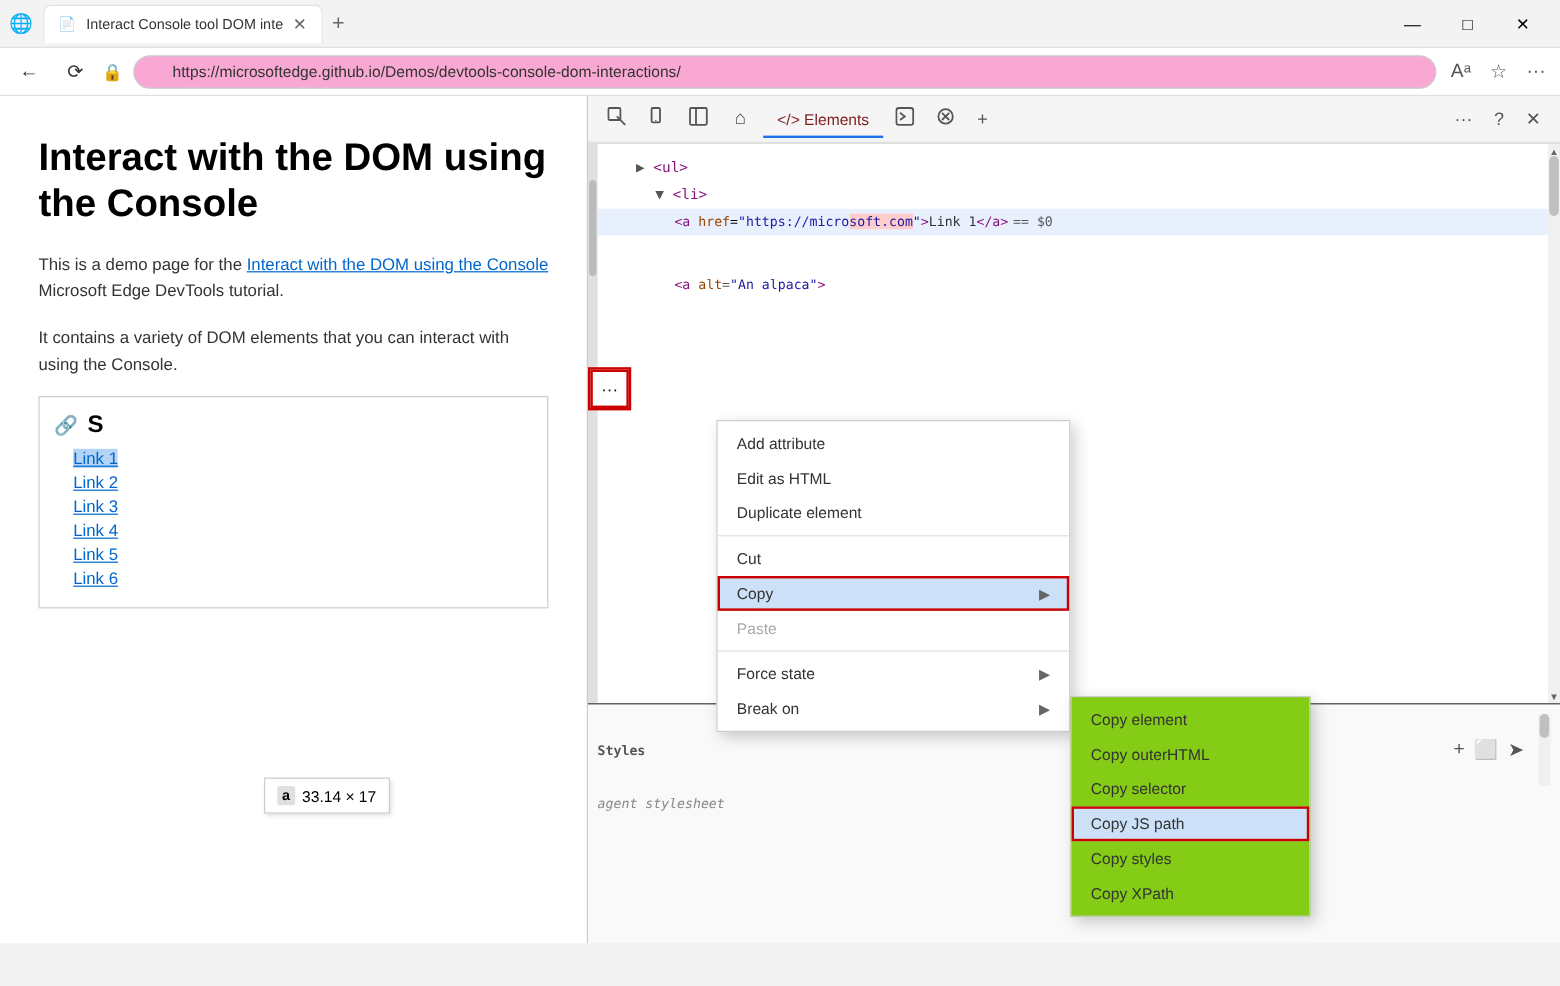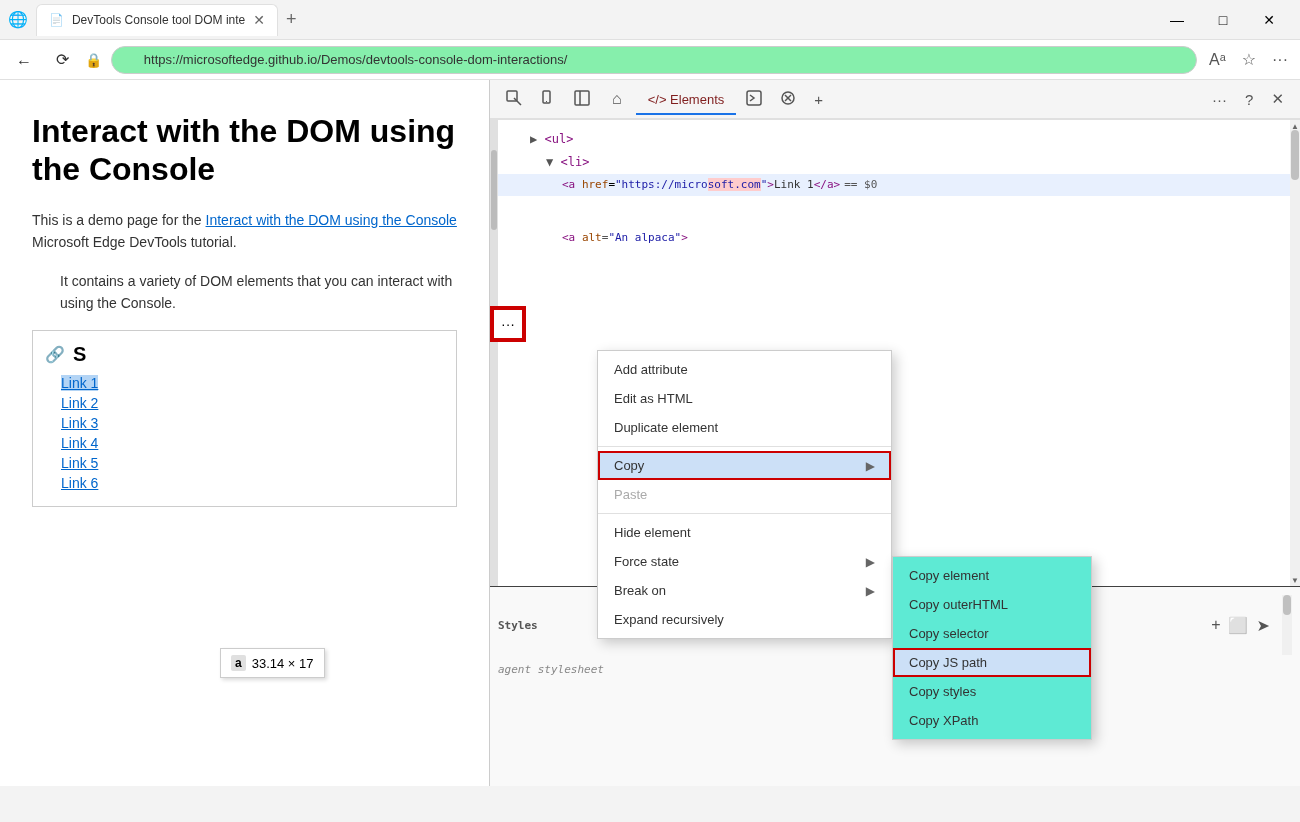--- a/index.html
+++ b/index.html
@@ -13,33 +13,33 @@
     .title-bar-controls { margin-left: auto; display: flex; gap: 0; }
     .title-bar-btn { width: 46px; height: 40px; border: none; background: transparent; cursor: pointer; font-size: 14px; display: flex; align-items: center; justify-content: center; }
 
     .tab-bar { display: flex; align-items: center; background: #f3f3f3; height: 36px; padding: 0 8px; }
     .tab { display: flex; align-items: center; background: white; border-radius: 6px 6px 0 0; padding: 0 12px; height: 32px; font-size: 12px; color: #333; gap: 8px; border: 1px solid #e0e0e0; border-bottom: none; min-width: 200px; }
     .tab-close { cursor: pointer; font-size: 14px; color: #666; }
     .new-tab { background: transparent; border: none; cursor: pointer; padding: 4px 8px; font-size: 18px; color: #666; }
 
     .nav-bar { display: flex; align-items: center; background: white; height: 40px; padding: 0 8px; gap: 8px; border-bottom: 1px solid #e0e0e0; }
     .nav-btn { background: transparent; border: none; cursor: pointer; font-size: 16px; color: #333; padding: 4px 8px; border-radius: 4px; }
-    .address-bar { flex: 1; height: 28px; border: 1px solid #ccc; border-radius: 14px; padding: 0 32px; font-size: 13px; background: #86efac; }
+    .address-bar { flex: 1; height: 28px; border: 1px solid #ccc; border-radius: 14px; padding: 0 32px; font-size: 13px; background: #f9a8d4; }
     .nav-icons { display: flex; gap: 8px; align-items: center; }
     .nav-icon-btn { background: transparent; border: none; cursor: pointer; font-size: 16px; color: #555; padding: 4px; }
 
     
     .main-area { display: flex; height: calc(822px - 116px); }
 
     
     .page-content { width: 490px; background: white; padding: 32px 32px 32px 32px; border-right: 1px solid #ccc; overflow: hidden; }
     .page-title { font-size: 32px; font-weight: 700; line-height: 1.2; margin-bottom: 20px; }
     .page-desc { font-size: 14px; line-height: 1.6; margin-bottom: 16px; color: #333; }
     .page-desc a { color: #0066cc; }
-    .page-desc2 { font-size: 14px; line-height: 1.6; color: #333; margin-left: 28px; }
+    .page-desc2 { font-size: 14px; line-height: 1.6; color: #333; }
     .demo-box { border: 1px solid #ccc; margin-top: 16px; padding: 12px; }
     .demo-box-header { display: flex; align-items: center; gap: 8px; font-size: 20px; font-weight: 700; margin-bottom: 8px; }
     .link-icon { color: #555; font-size: 16px; }
     .links-list { list-style: none; padding-left: 16px; }
     .links-list li { margin: 2px 0; }
     .links-list a { color: #0066cc; text-decoration: underline; font-size: 14px; }
     .link-highlight { background: #b3d4f5; }
 
     
     .tooltip { position: absolute; left: 220px; top: 568px; background: white; border: 1px solid #ccc; padding: 6px 10px; font-size: 13px; display: flex; align-items: center; gap: 6px; box-shadow: 2px 2px 4px rgba(0,0,0,0.15); z-index: 100; }
@@ -57,21 +57,21 @@
     }
     .menu-item { padding: 7px 16px; cursor: pointer; display: flex; align-items: center; justify-content: space-between; color: #333; white-space: nowrap; }
     .menu-item.highlighted { background: #cce0f7; }
     .menu-item.highlighted.outlined { outline: 2px solid #cc0000; outline-offset: -2px; align-items: center; }
     .menu-item.disabled { color: #aaa; cursor: default; }
     .menu-divider { height: 1px; background: #e0e0e0; margin: 4px 0; }
     .menu-arrow { font-size: 12px; color: #666; }
 
     
     .sub-menu {
-      position: absolute; left: 892px; top: 476px; width: 200px; background: #5eead4;
+      position: absolute; left: 892px; top: 500px; width: 200px; background: #84cc16;
       border: 1px solid #ccc; box-shadow: 4px 4px 12px rgba(0,0,0,0.2);
       z-index: 201; font-size: 13px; padding: 4px 0;
     }
     .sub-menu-item { padding: 7px 16px; cursor: pointer; display: flex; align-items: center; color: #333; }
     .sub-menu-item.highlighted { background: #cce0f7; outline: 2px solid #cc0000; outline-offset: -2px; }
 
     
     .red-border { outline: 2px solid #cc0000; }
     .devtools-top-bar { display: flex; align-items: center; background: #f5f5f5; height: 40px; padding: 0 8px; gap: 2px; border-bottom: 2px solid #e0e0e0; }
     .dt-top-btn { background: transparent; border: none; cursor: pointer; font-size: 15px; color: #555; padding: 4px 8px; border-radius: 3px; }
@@ -89,21 +89,21 @@
     .devtools-full { flex: 1; display: flex; flex-direction: column; }
   </style>
 </head>
 <body>
 
 <div class="title-bar">
   <span style="margin-right:8px; font-size:16px;">🌐</span>
   <div class="tab-bar" style="flex:1; display:flex; align-items:center; background:transparent; height:auto; padding:0;">
     <div class="tab">
       <span style="font-size:12px;">📄</span>
-      <span style="font-size:12px;">DevTools Console tool DOM inte</span>
+      <span style="font-size:12px;">Interact Console tool DOM inte</span>
       <span class="tab-close">✕</span>
     </div>
     <button class="new-tab">+</button>
   </div>
   <div class="title-bar-controls">
     <button class="title-bar-btn">—</button>
     <button class="title-bar-btn">□</button>
     <button class="title-bar-btn close">✕</button>
   </div>
 </div>
@@ -256,42 +256,39 @@
     <div class="menu-item">
       <span>Add attribute</span>
     </div>
     <div class="menu-item">
       <span>Edit as HTML</span>
     </div>
     <div class="menu-item">
       <span>Duplicate element</span>
     </div>
     <div class="menu-divider"></div>
+    <div class="menu-item">
+      <span>Cut</span>
+    </div>
     <div class="menu-item highlighted outlined">
       <span>Copy</span>
       <span class="menu-arrow">▶</span>
     </div>
     <div class="menu-item disabled">
       <span>Paste</span>
     </div>
     <div class="menu-divider"></div>
     <div class="menu-item">
-      <span>Hide element</span>
-    </div>
-    <div class="menu-item">
       <span>Force state</span>
       <span class="menu-arrow">▶</span>
     </div>
     <div class="menu-item">
       <span>Break on</span>
       <span class="menu-arrow">▶</span>
     </div>
-    <div class="menu-item">
-      <span>Expand recursively</span>
-    </div>
   </div>
 
   <div class="sub-menu">
     <div class="sub-menu-item">
       <span>Copy element</span>
     </div>
     <div class="sub-menu-item">
       <span>Copy outerHTML</span>
     </div>
     <div class="sub-menu-item">

